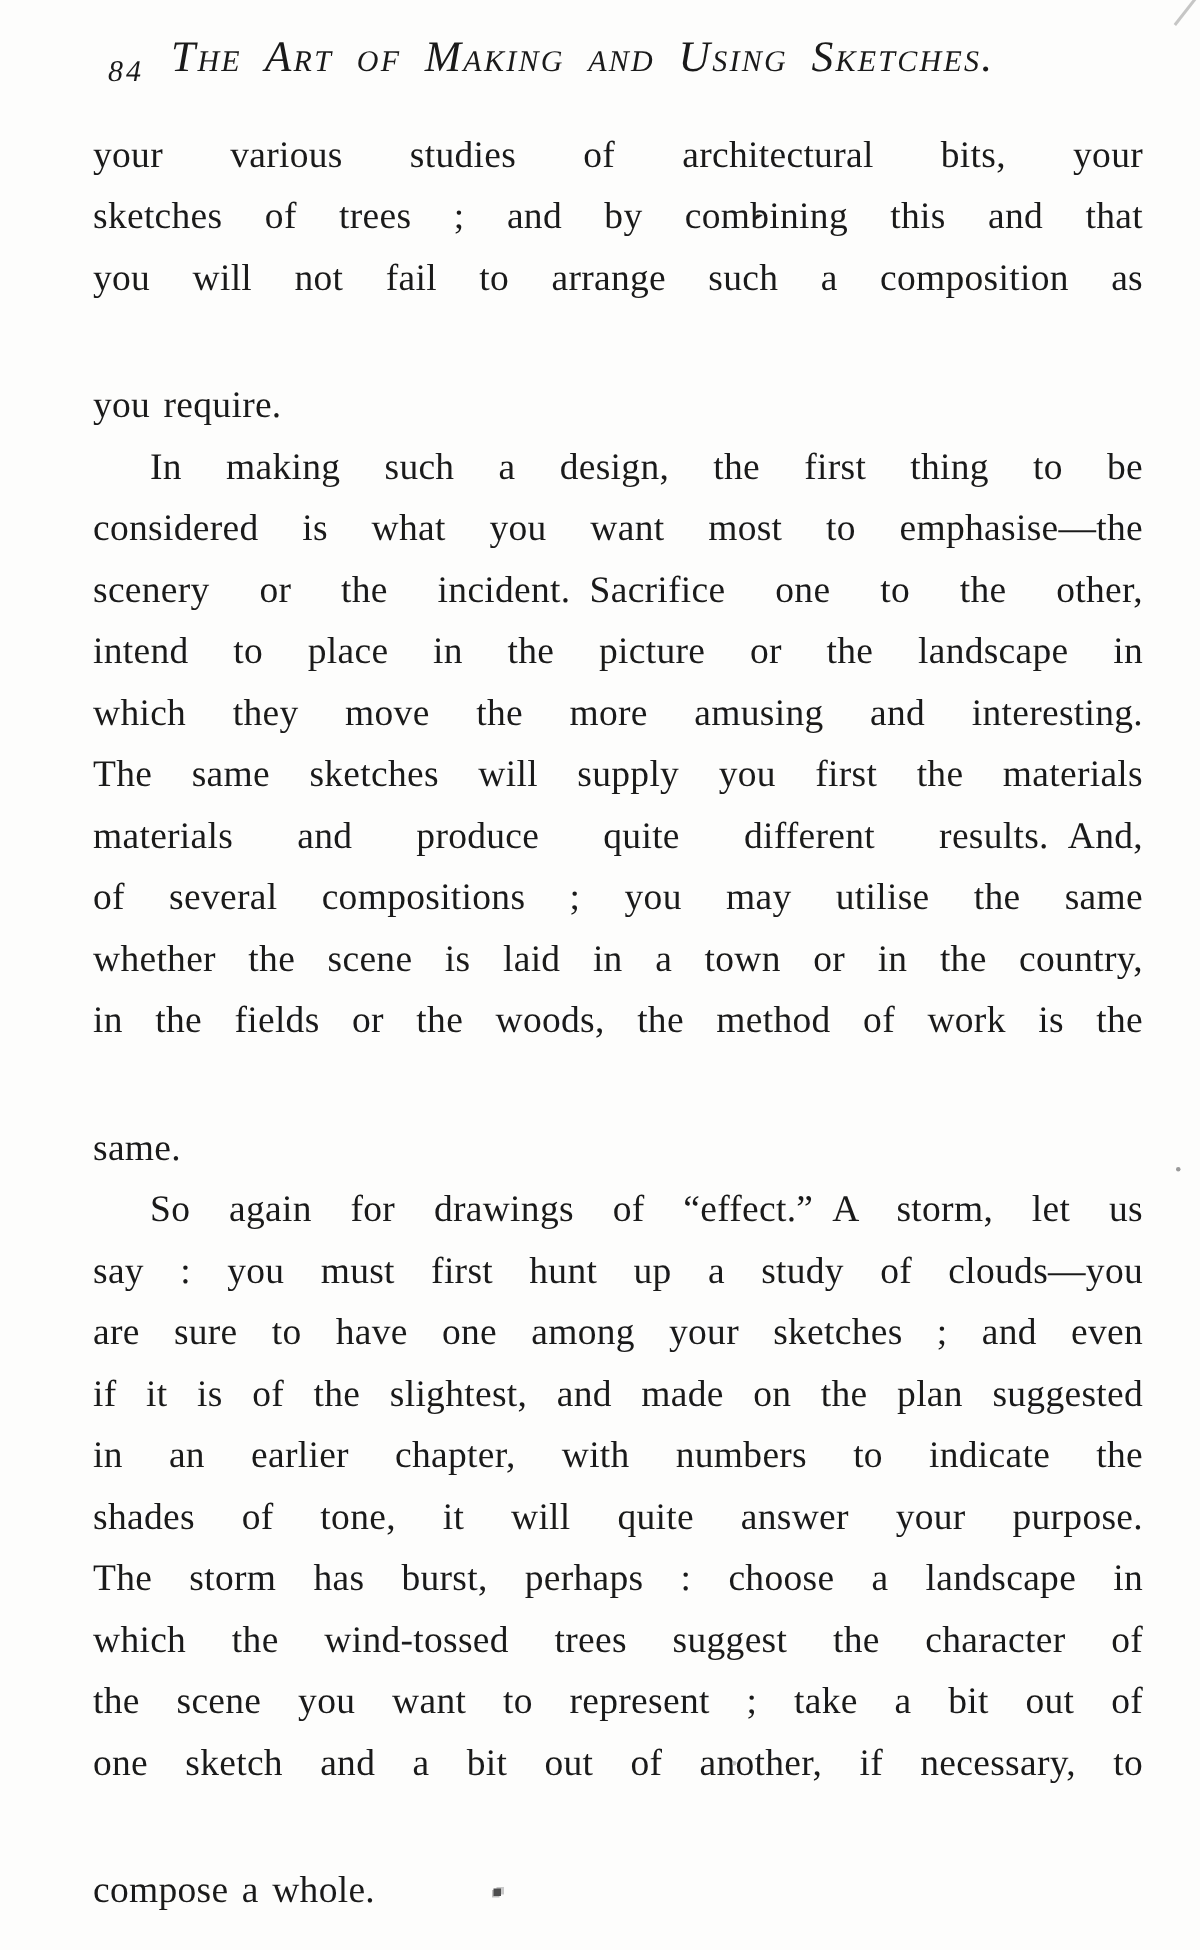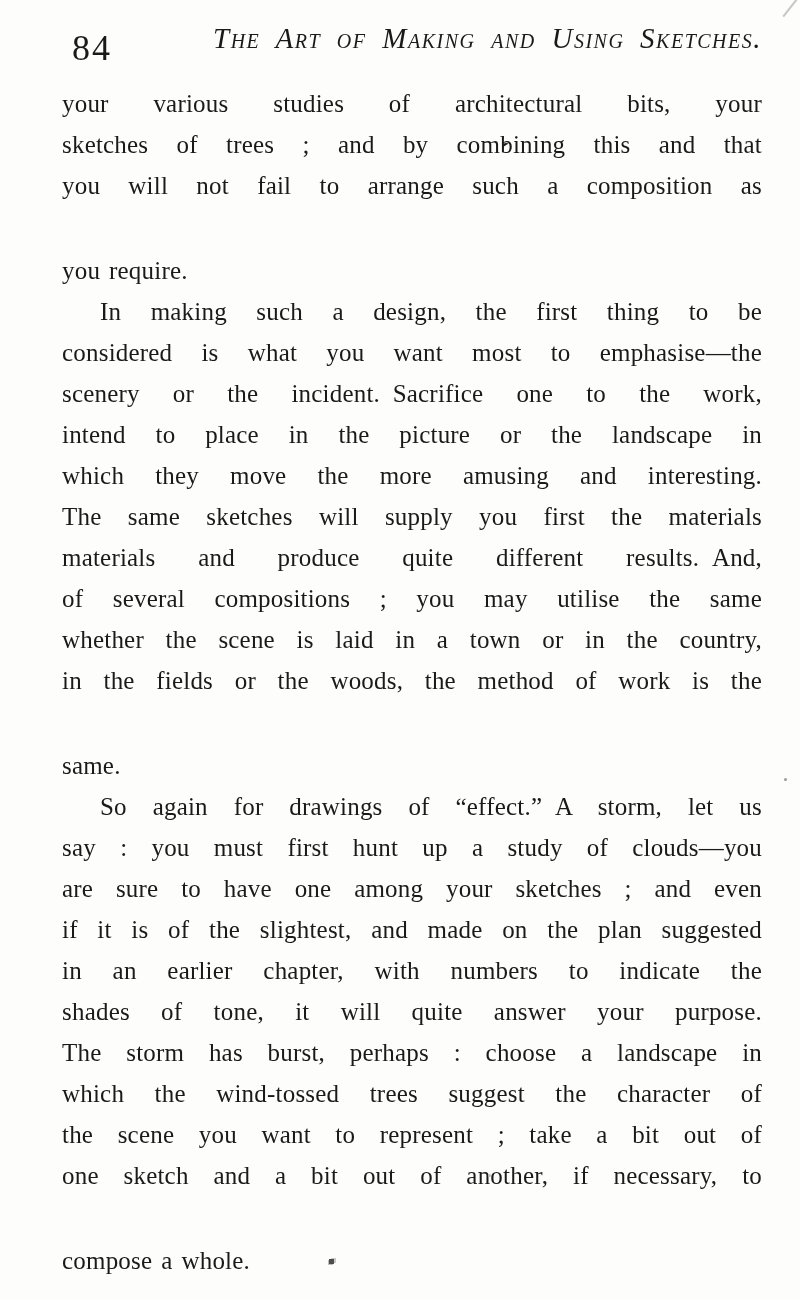--- a/index.html
+++ b/index.html
@@ -20,27 +20,28 @@
   .running-head {
     position: absolute;
     top: 22px;
     left: 62px;
     width: 700px;
     height: 40px;
   }
   .pagenum {
     position: absolute;
     left: 10px;
-    top: 5px;
-    font-size: 36px;
+    top: 15px;
+    font-size: 20px;
     letter-spacing: 2px;
+    font-style: italic;
   }
   .running-title {
     display: block;
-    text-align: right;
+    text-align: left;
     padding-left: 52px;
     font-style: italic;
     font-variant: small-caps;
     font-size: 29px;
     letter-spacing: 1.5px;
     word-spacing: 7px;
     white-space: nowrap;
   }
   
   .body-text {
@@ -125,21 +126,21 @@
     <div class="para">
       <div class="line">your various studies of architectural bits, your</div>
       <div class="line">sketches of trees ; and by combining this and that</div>
       <div class="line">you will not fail to arrange such a composition as</div>
       <div class="line last">you require.</div>
     </div>
 
     <div class="para">
       <div class="line indent">In making such a design, the first thing to be</div>
       <div class="line">considered is what you want most to emphasise—the</div>
-      <div class="line">scenery or the incident. Sacrifice one to the work,</div>
+      <div class="line">scenery or the incident. Sacrifice one to the other,</div>
       <div class="line">intend to place in the picture or the landscape in</div>
       <div class="line">which they move the more amusing and interesting.</div>
       <div class="line">The same sketches will supply you first the materials</div>
       <div class="line">materials and produce quite different results. And,</div>
       <div class="line">of several compositions ; you may utilise the same</div>
       <div class="line">whether the scene is laid in a town or in the country,</div>
       <div class="line">in the fields or the woods, the method of work is the</div>
       <div class="line last">same.</div>
     </div>
 

